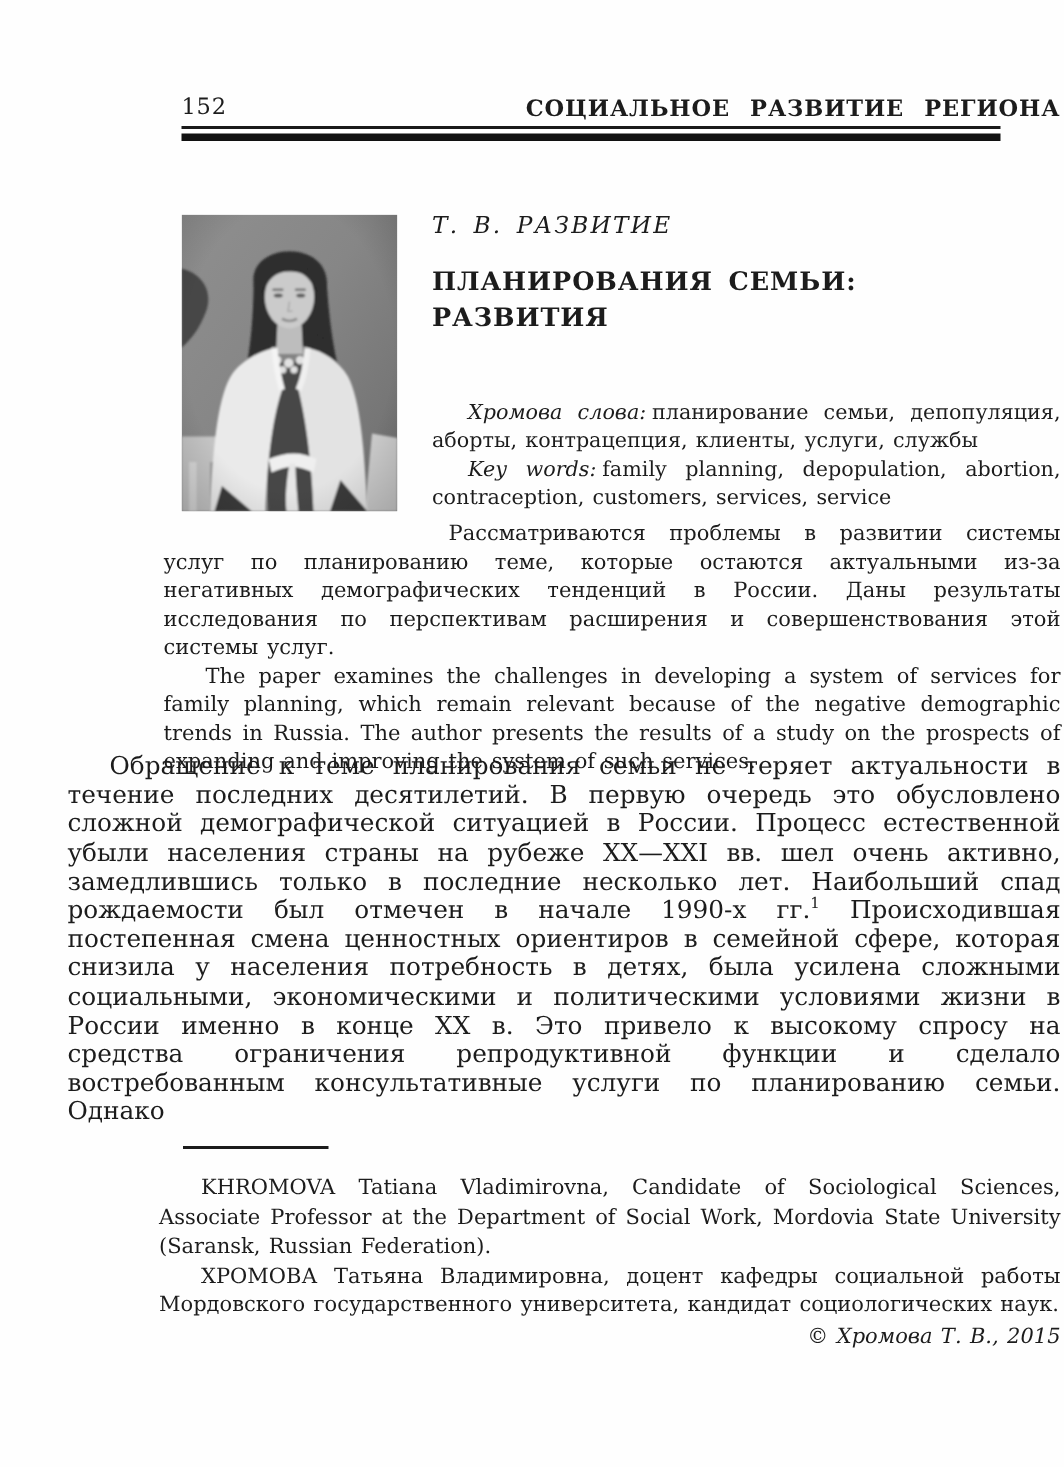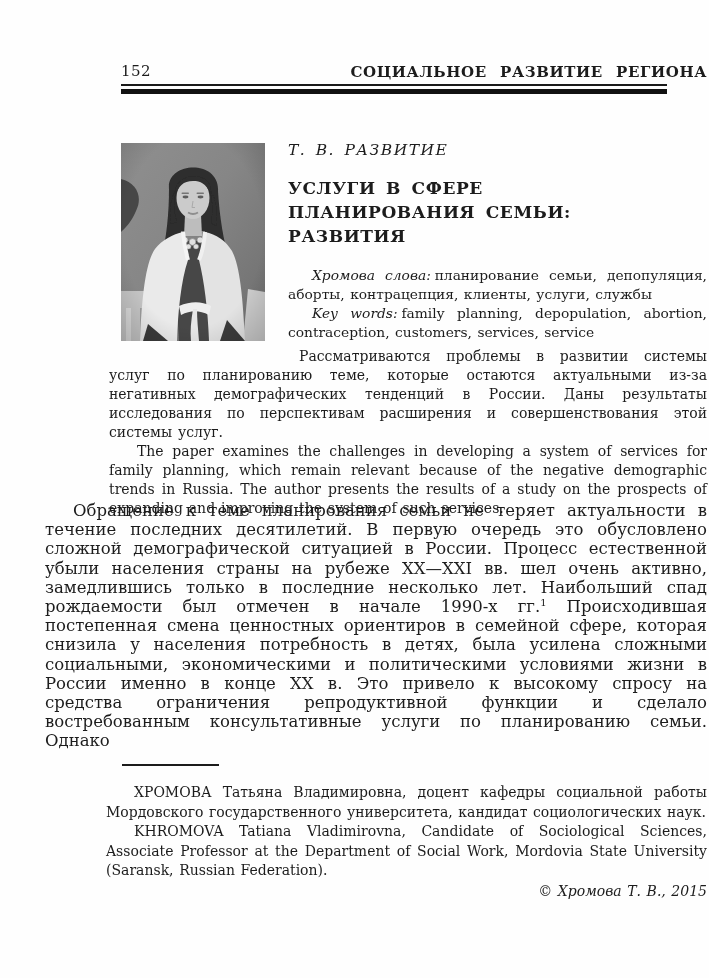--- a/index.html
+++ b/index.html
@@ -159,21 +159,20 @@
         <path d="M27,181 L47,198 L22,198 Z" fill="#3a3a3a"></path>
         <path d="M106,177 L124,198 L99,198 Z" fill="#3a3a3a"></path>
       </g>
       <rect width="144" height="198" fill="url(#vig)"></rect>
     </svg>
   </div>
 
   <div class="author-col">
     <div class="author-name">Т. В. РАЗВИТИЕ</div>
     <div class="article-title">
-      <div>УСЛУГИ В СФЕРЕ</div>
       <div>ПЛАНИРОВАНИЯ СЕМЬИ:</div>
       <div>РАЗВИТИЯ</div>
     </div>
   </div>
 
   <div class="keywords">
     <p><span class="kw-label">Хромова слова:</span><span>планирование семьи, депопуляция, аборты, контрацепция, клиенты, услуги, службы</span></p>
     <p><span class="kw-label">Key words:</span><span>family planning, depopulation, abortion, contraception, customers, services, service</span></p>
   </div>
 
@@ -181,18 +180,18 @@
     <p class="abstract-ru">Рассматриваются проблемы в развитии системы услуг по планированию теме, которые остаются актуальными из-за негативных демографических тенденций в России. Даны результаты исследования по перспективам расширения и совершенствования этой системы услуг.</p>
     <p class="abstract-en">The paper examines the challenges in developing a system of services for family planning, which remain relevant because of the negative demographic trends in Russia. The author presents the results of a study on the prospects of expanding and improving the system of such services.</p>
   </div>
 
   <div class="body-text">
     <p><span>Обращение к теме планирования семьи не теряет актуальности в течение последних десятилетий. В первую очередь это обусловлено сложной демографической ситуацией в России. Процесс естественной убыли населения страны на рубеже XX—XXI вв. шел очень активно, замедлившись только в последние несколько лет. Наибольший спад рождаемости был отмечен в начале 1990-х гг.</span><sup class="fn-sup">1</sup><span> Происходившая постепенная смена ценностных ориентиров в семейной сфере, которая снизила у населения потребность в детях, была усилена сложными социальными, экономическими и политическими условиями жизни в России именно в конце XX в. Это привело к высокому спросу на средства ограничения репродуктивной функции и сделало востребованным консультативные услуги по планированию семьи. Однако</span></p>
   </div>
 
   <div class="footnote-rule"></div>
   <div class="bio-footer">
+    <p>KHROMOVA Tatiana Vladimirovna, Candidate of Sociological Sciences, Associate Professor at the Department of Social Work, Mordovia State University (Saransk, Russian Federation).</p>
     <p>ХРОМОВА Татьяна Владимировна, доцент кафедры социальной работы Мордовского государственного университета, кандидат социологических наук.</p>
-    <p>KHROMOVA Tatiana Vladimirovna, Candidate of Sociological Sciences, Associate Professor at the Department of Social Work, Mordovia State University (Saransk, Russian Federation).</p>
     <p class="copyright-line">© Хромова Т. В., 2015</p>
   </div>
 
 </div>
 
 </body></html>

